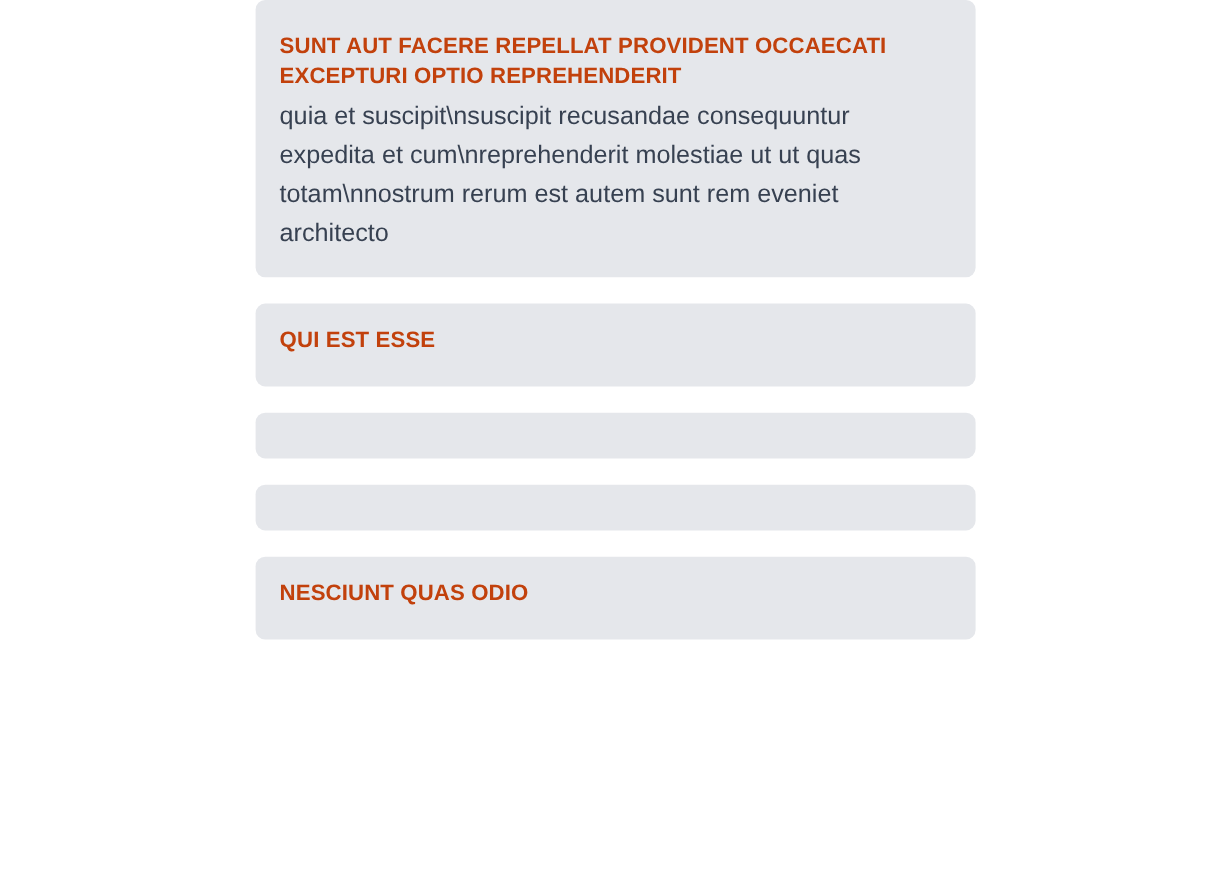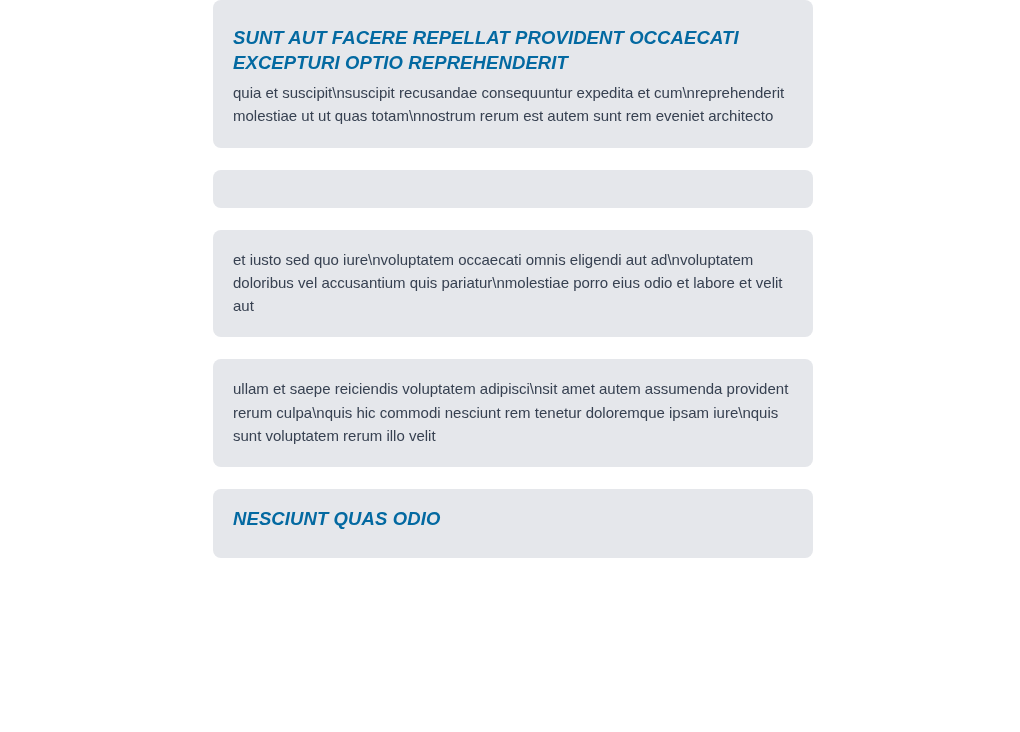--- a/index.html
+++ b/index.html
@@ -33,55 +33,53 @@
     padding: 18px 20px 20px 20px;
     box-sizing: border-box;
   }
   .post-card.first {
     padding-top: 26px;
     margin-top: 0;
   }
   .post-title {
     font-size: 18.5px;
     font-weight: bold;
-    color: #0369a1;
+    color: #c2410c;
     text-transform: uppercase;
     line-height: 1.33;
     letter-spacing: 0.1px;
     margin: 0 0 6px 0;
-    font-style: italic;
   }
   .post-body {
-    font-size: 15px;
+    font-size: 21px;
     color: #374151;
     line-height: 1.55;
     margin: 0;
     word-break: break-word;
   }
 </style>
 </head>
 <body>
 
 <div id="page">
   <div class="post-list">
 
     <div class="post-card first">
       <div class="post-title">sunt aut facere repellat provident occaecati excepturi optio reprehenderit</div>
       <div class="post-body">quia et suscipit\nsuscipit recusandae consequuntur expedita et cum\nreprehenderit molestiae ut ut quas totam\nnostrum rerum est autem sunt rem eveniet architecto</div>
     </div>
 
     <div class="post-card">
+      <div class="post-title">qui est esse</div>
     </div>
 
     <div class="post-card">
-      <div class="post-body">et iusto sed quo iure\nvoluptatem occaecati omnis eligendi aut ad\nvoluptatem doloribus vel accusantium quis pariatur\nmolestiae porro eius odio et labore et velit aut</div>
     </div>
 
     <div class="post-card">
-      <div class="post-body">ullam et saepe reiciendis voluptatem adipisci\nsit amet autem assumenda provident rerum culpa\nquis hic commodi nesciunt rem tenetur doloremque ipsam iure\nquis sunt voluptatem rerum illo velit</div>
     </div>
 
     <div class="post-card">
       <div class="post-title">nesciunt quas odio</div>
       <div class="post-body"></div>
     </div>
 
   </div>
 </div>
 

